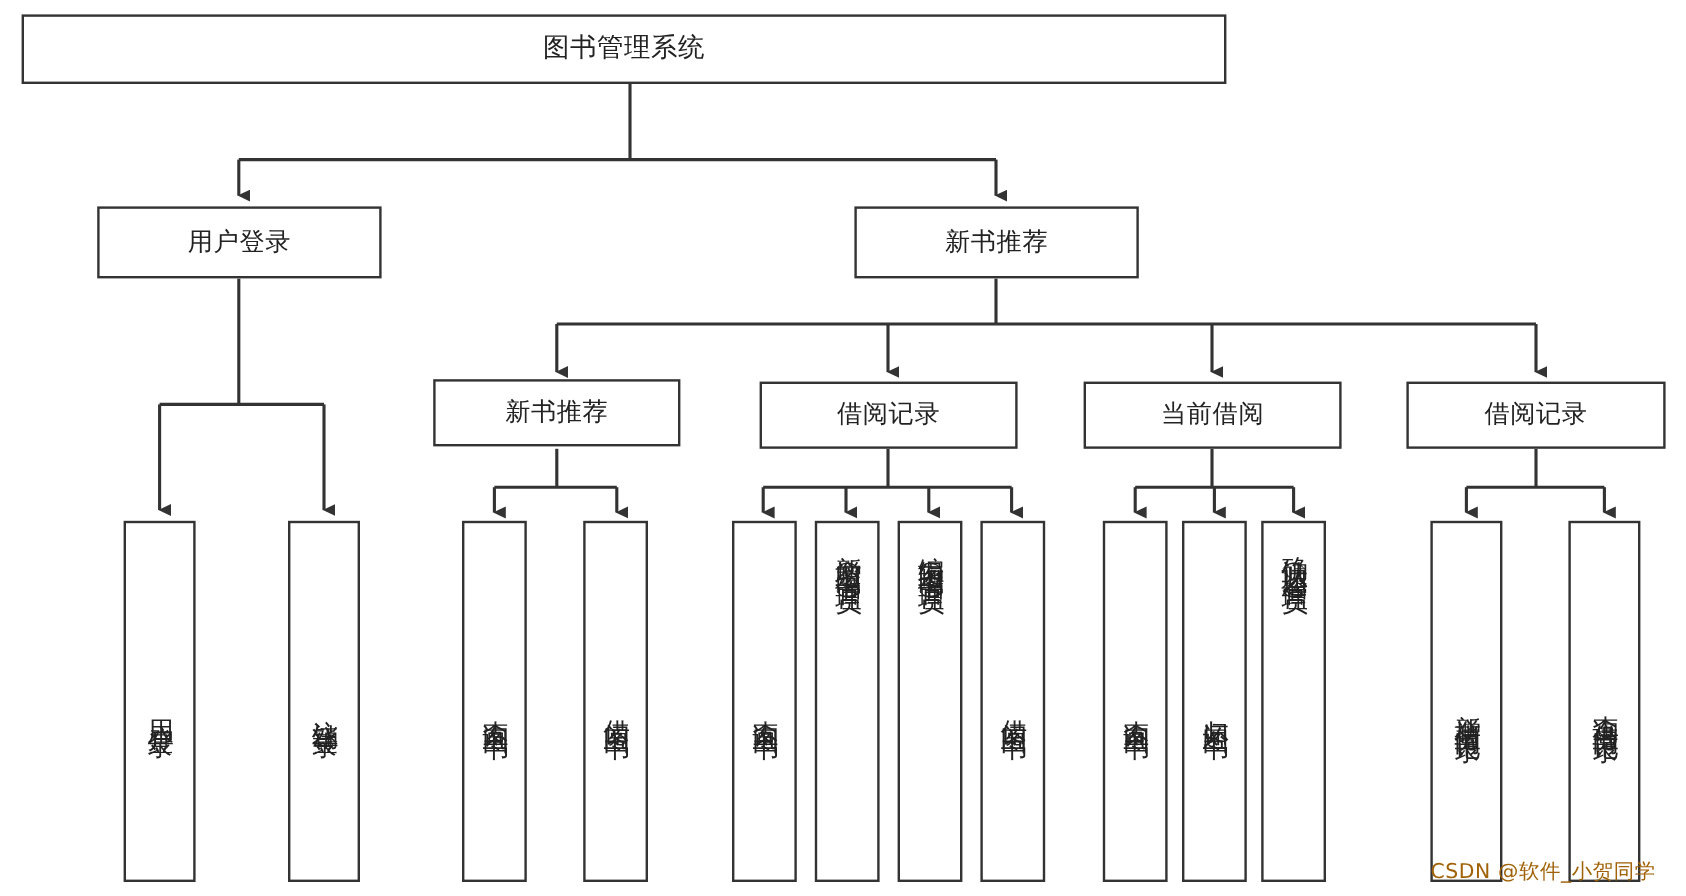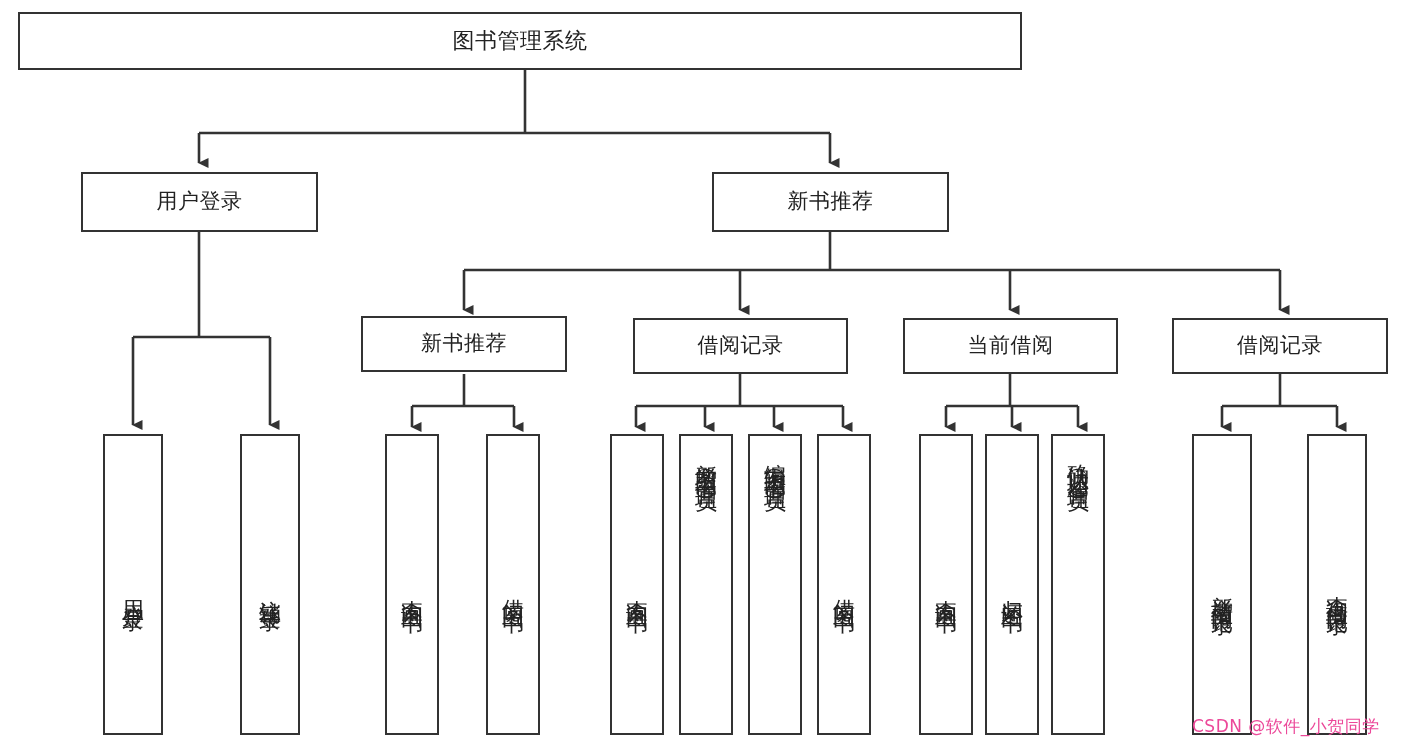--- a/index.html
+++ b/index.html
@@ -64,21 +64,21 @@
     line-height: 1.0;
     letter-spacing: 4px;
     text-align: left;
   }
   .node.vert.mid .node-label {
     align-self: center;
   }
   .watermark {
     position: absolute;
     font-size: 17px;
-    color: #ec4899;
+    color: #a16207;
     white-space: nowrap;
     letter-spacing: 0.5px;
     font-family: "DejaVu Sans", "Liberation Sans", sans-serif;
   }
 </style>
 </head>
 <body>
 
 <div id="diagram-root">
 

